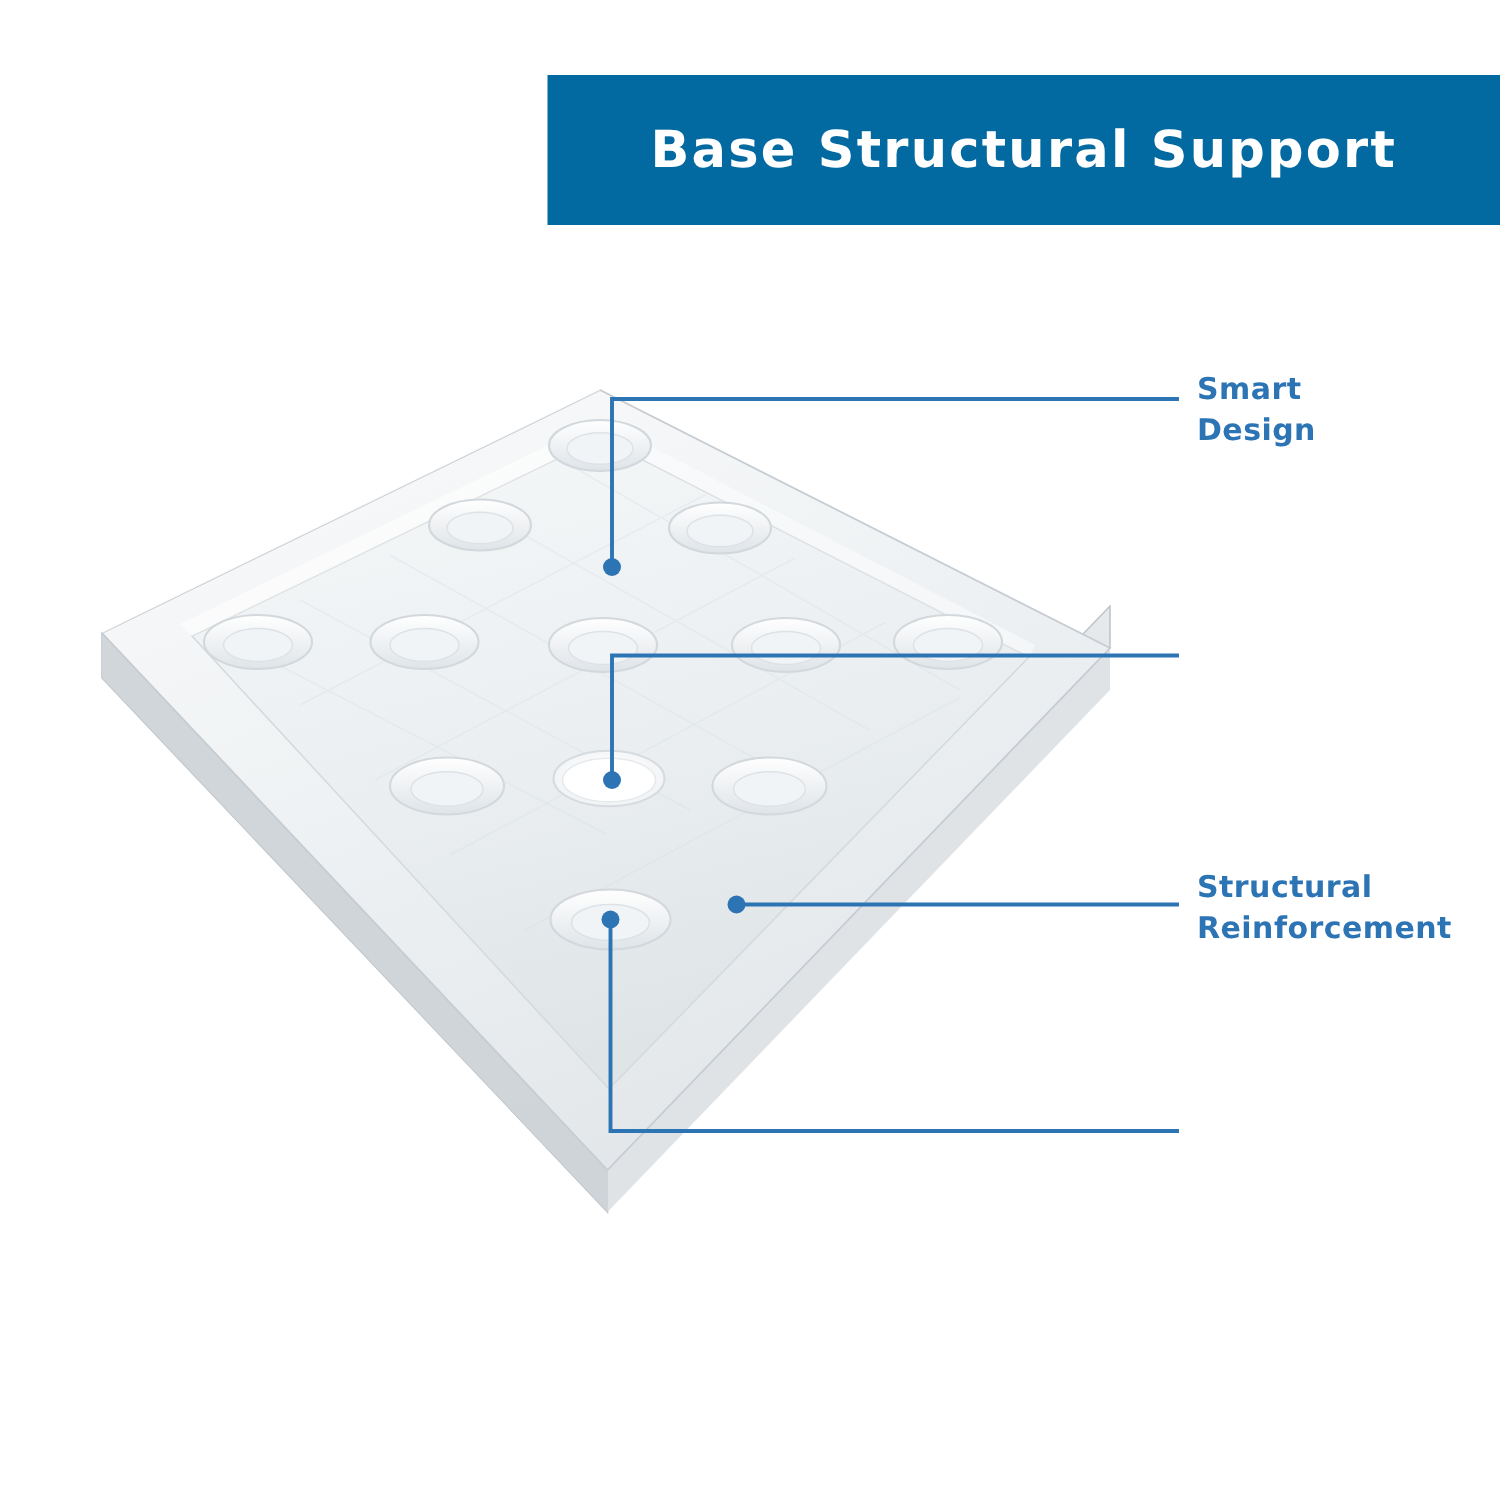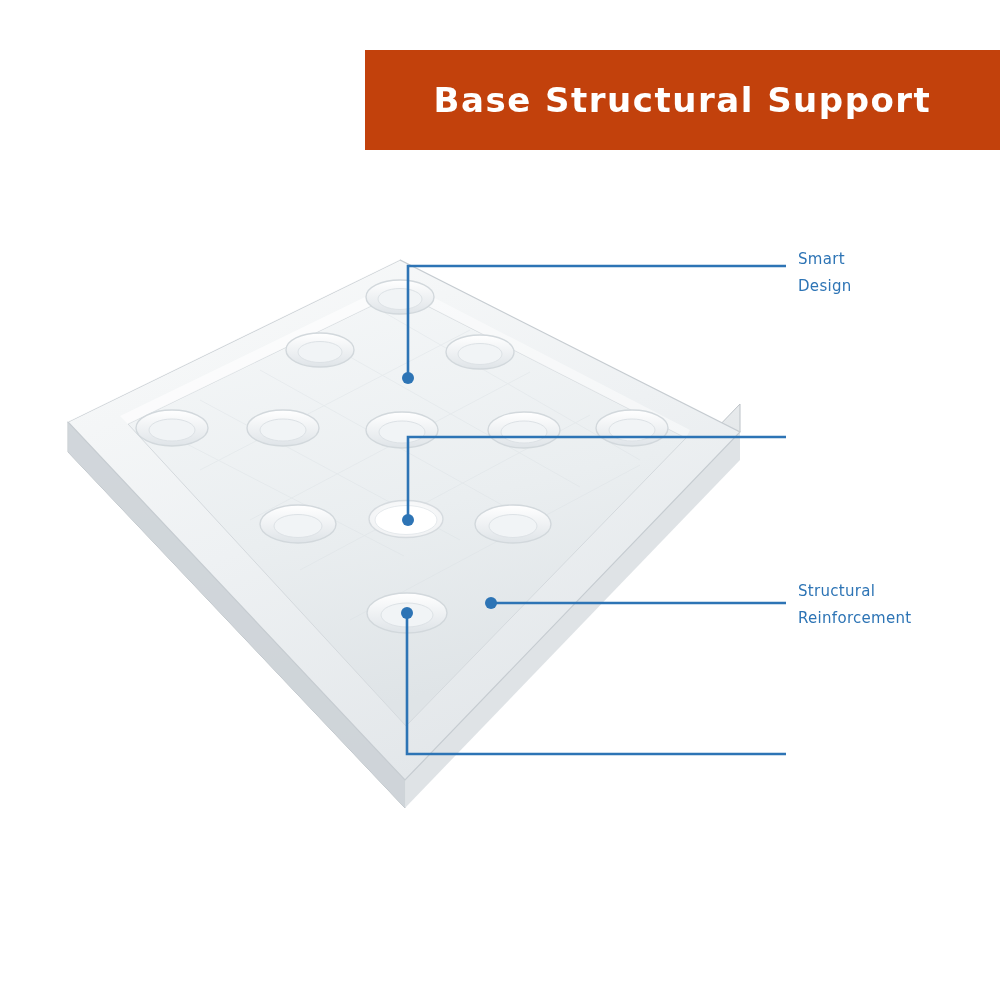--- a/index.html
+++ b/index.html
@@ -20,21 +20,21 @@
     height: 1000px;
   }
 
   
   .title-bar {
     position: absolute;
     left: 365px;
     top: 50px;
     width: 635px;
     height: 100px;
-    background: #c2410c;
+    background: #0369a1;
     display: flex;
     align-items: center;
     justify-content: center;
   }
   .title-bar .title-text {
     color: #ffffff;
     font-size: 34px;
     font-weight: bold;
     letter-spacing: 1.5px;
     font-family: "DejaVu Sans", sans-serif;
@@ -46,22 +46,22 @@
     left: 0;
     top: 0;
     width: 1000px;
     height: 1000px;
   }
 
   
   .callout {
     position: absolute;
     color: #2d74b5;
-    font-weight: normal;
-    font-size: 15px;
+    font-weight: bold;
+    font-size: 20px;
     line-height: 27px;
     letter-spacing: 0.3px;
     white-space: pre-line;
     font-family: "DejaVu Sans", sans-serif;
   }
   .c-smart     { left: 798px; top: 246px; width: 200px; }
   .c-opening   { left: 798px; top: 361px; width: 200px; }
   .c-fiber     { left: 798px; top: 578px; width: 200px; }
   .c-pvc       { left: 798px; top: 686px; width: 190px; }
 

